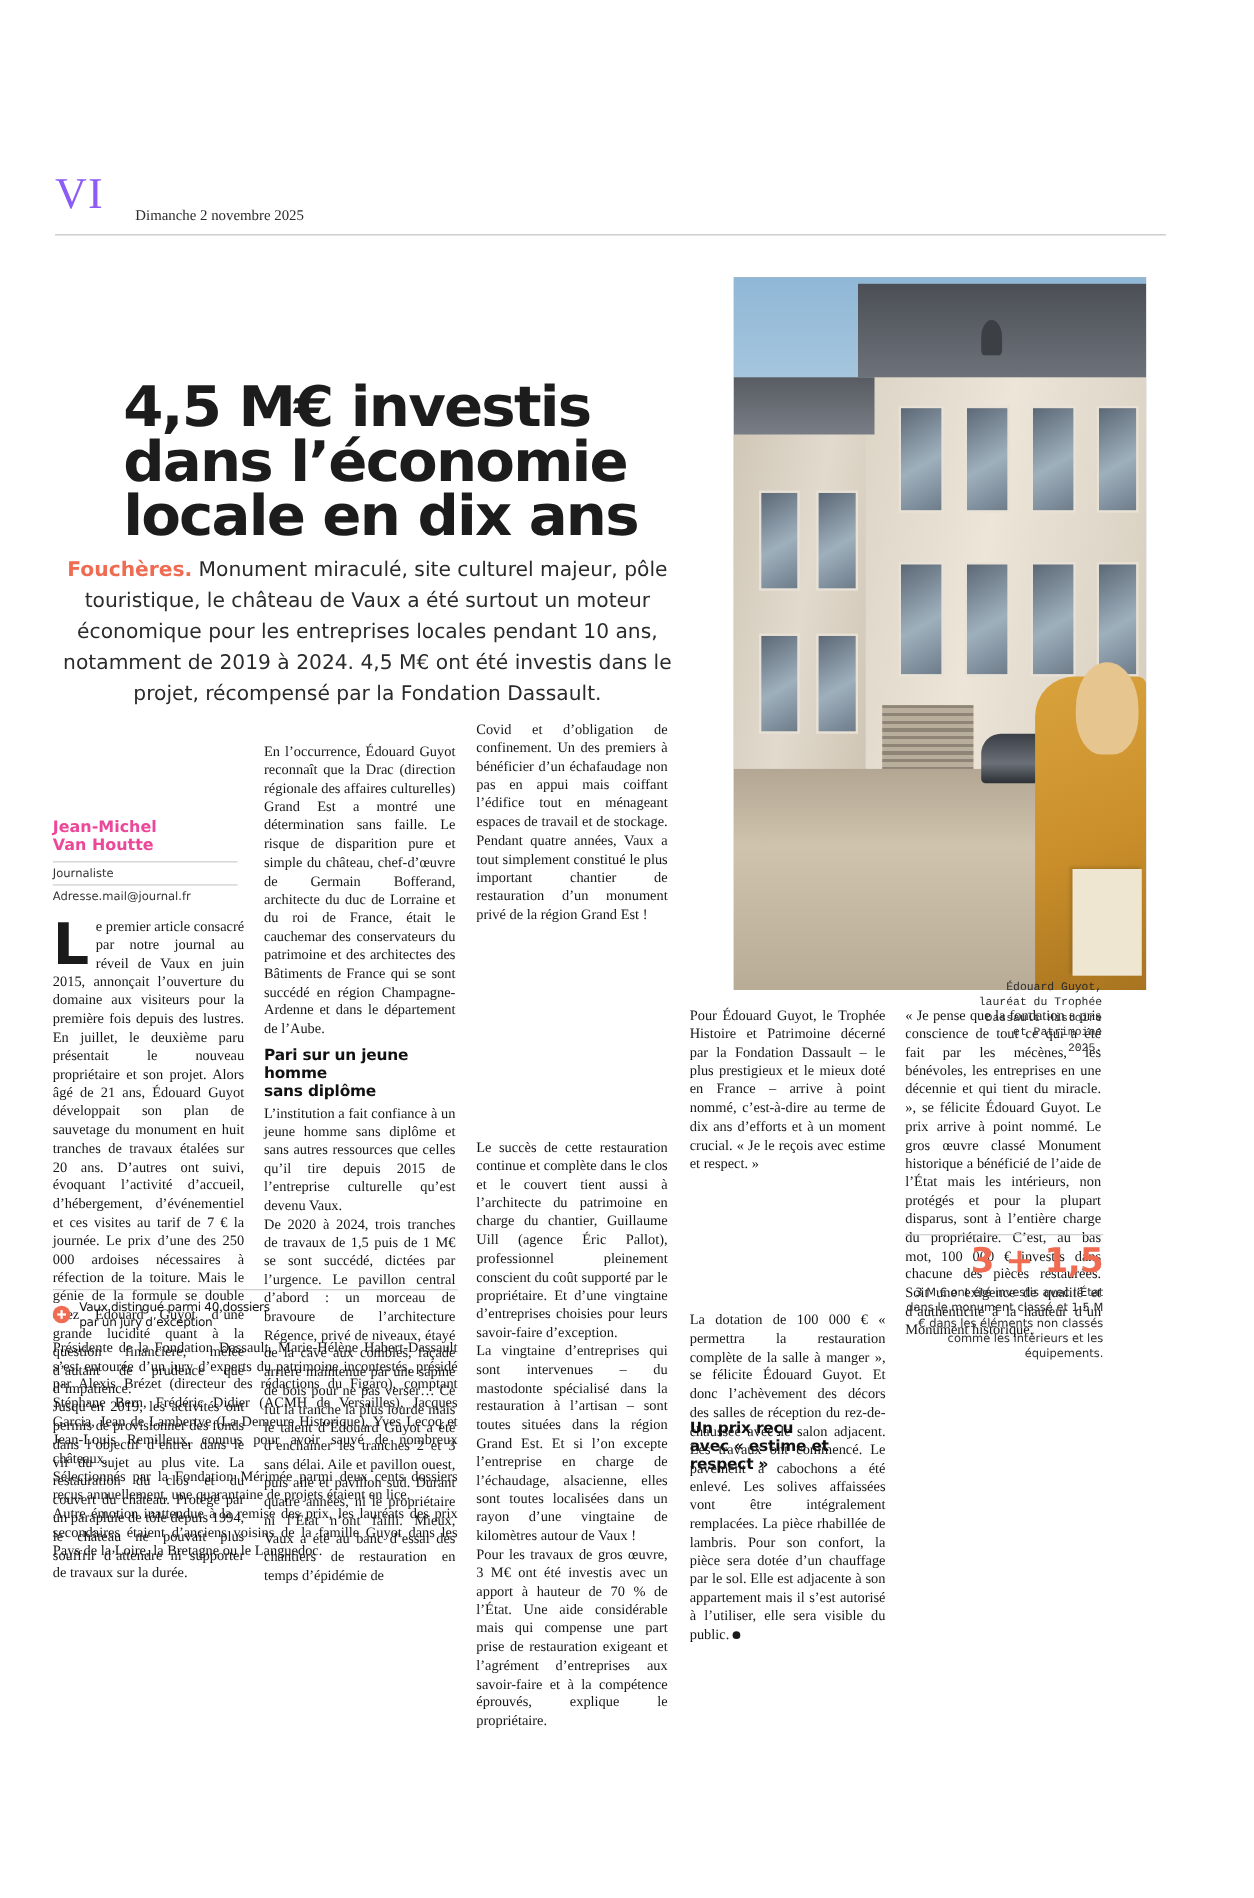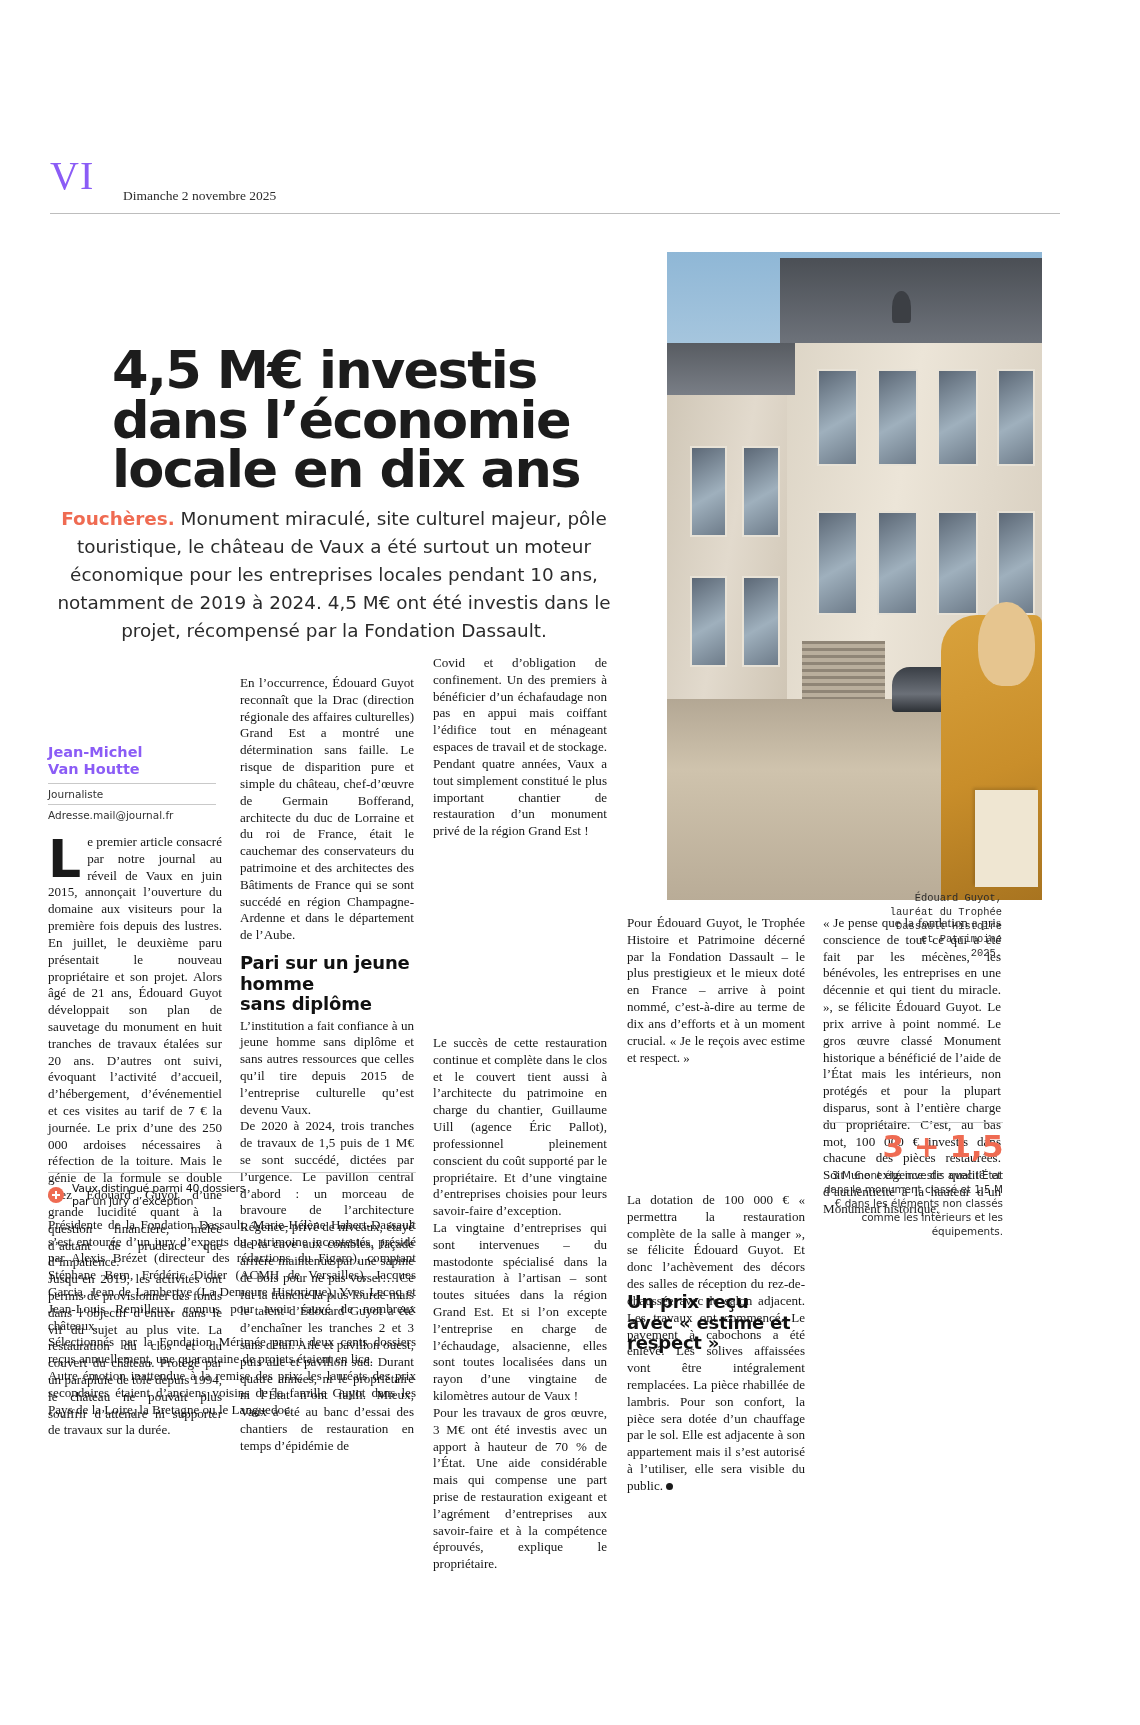--- a/index.html
+++ b/index.html
@@ -114,21 +114,21 @@
   .byline {
     position: absolute;
     left: 48px; top: 744px;
     width: 168px;
   }
   .byline-name {
     font-family: "DejaVu Sans", sans-serif;
     font-size: 14.5px;
     font-weight: 700;
     line-height: 1.18;
-    color: #8b5cf6;
+    color: #ec4899;
   }
   .byline-rule {
     width: 168px; height: 1px;
     background: #c9c9c9;
     margin: 5px 0 3px 0;
   }
   .byline-role {
     font-family: "DejaVu Sans", sans-serif;
     font-size: 10.5px;
     color: #333;
@@ -171,21 +171,21 @@
     font-family: "DejaVu Sans", sans-serif;
     font-weight: 700;
     font-size: 52px;
     line-height: 0.82;
     padding: 4px 6px 0 0;
     color: #1a1a1a;
   }
 
   .subhead {
     font-family: "DejaVu Sans", sans-serif;
-    font-size: 18px;
+    font-size: 14px;
     font-weight: 700;
     line-height: 1.14;
     color: #111;
     text-align: left;
     margin: 9px 0 3px 0;
     letter-spacing: -0.2px;
   }
 
   .endmark {
     display: inline-block;

